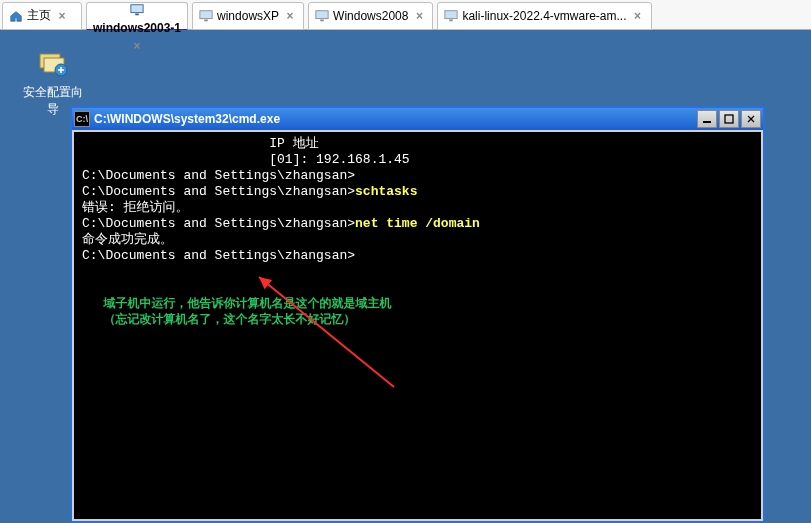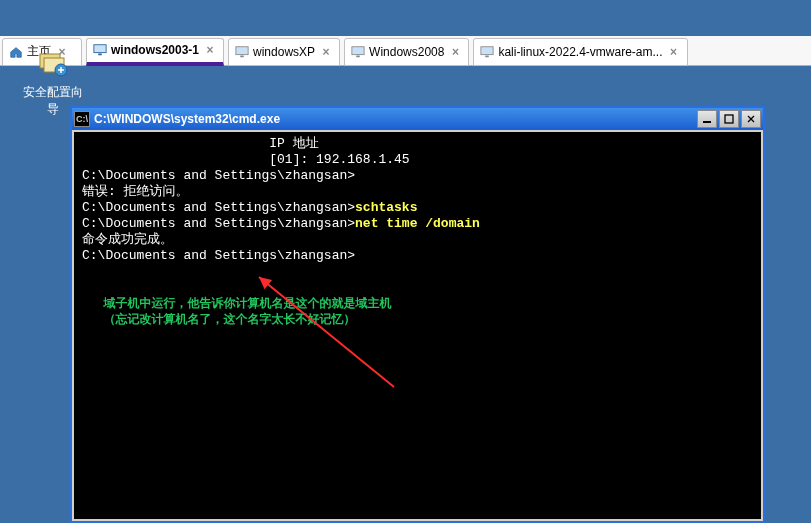--- a/index.html
+++ b/index.html
@@ -11,35 +11,34 @@
     position: relative;
   }
   
   .tabbar {
     height: 30px;
     background: #f7f7f7;
     display: flex;
     align-items: center;
     border-bottom: 1px solid #b0b0b0;
     font-size: 12px;
-    margin-top: 36px;
   }
   .tab {
     height: 28px;
     display: flex;
     align-items: center;
     padding: 0 6px;
     margin: 2px 2px 0 2px;
     border: 1px solid #c0c0c0;
     background: #fff;
     border-radius: 3px 3px 0 0;
     gap: 4px;
     white-space: nowrap;
   }
-  .tab.active { background: #fff; border-bottom: 4px solid #4c1d95; }
+  .tab.active { background: #fff; border-bottom: 1px solid #4c1d95; flex-direction: column; }
   .tab.home { min-width: 80px; }
   .tab .icon { width: 14px; height: 14px; }
   .tab .close {
     width: 14px; height: 14px;
     color: #888; font-weight: bold;
     display: flex; align-items: center; justify-content: center;
     cursor: pointer;
   }
   
   .desktop-icon {
@@ -200,22 +199,22 @@
             <path d="M2 2l6 6M8 2l-6 6" stroke="#000" stroke-width="1.3"></path>
           </svg>
       </div>
     </div>
   </div>
   <div class="term">
     <div class="line">                        IP 地址</div>
     <div class="line">                        [01]: 192.168.1.45</div>
     <div class="line"></div>
     <div class="line">C:\Documents and Settings\zhangsan&gt;</div>
+    <div class="line"><span>C:\Documents and Settings\zhangsan&gt;</span><span class="yellow">schtasks</span></div>
     <div class="line">错误: 拒绝访问。</div>
-    <div class="line"><span>C:\Documents and Settings\zhangsan&gt;</span><span class="yellow">schtasks</span></div>
     <div class="line"></div>
     <div class="line"><span>C:\Documents and Settings\zhangsan&gt;</span><span class="yellow">net time /domain</span></div>
     <div class="line"></div>
     <div class="line">命令成功完成。</div>
     <div class="line"></div>
     <div class="line"></div>
     <div class="line">C:\Documents and Settings\zhangsan&gt;</div>
     <div class="line">&nbsp;</div>
     <div class="line">&nbsp;</div>
     <div class="line ann1">   域子机中运行，他告诉你计算机名是这个的就是域主机</div>

